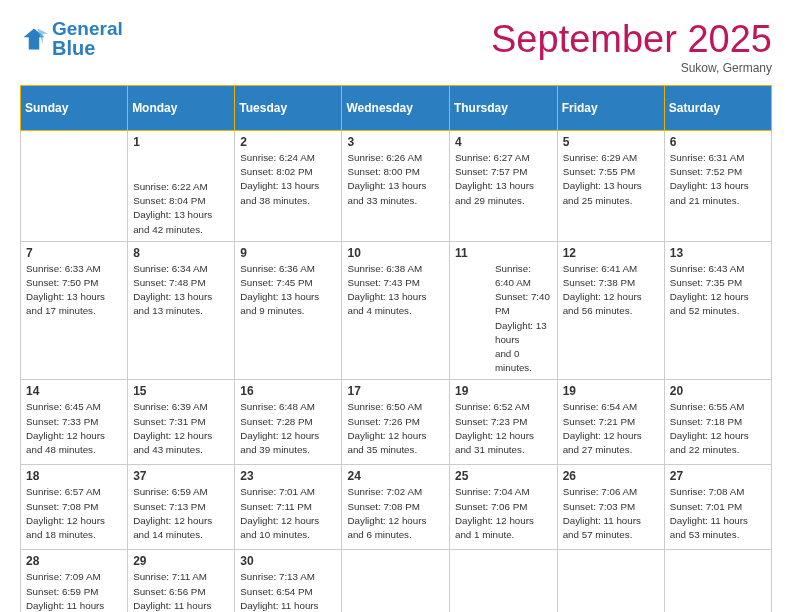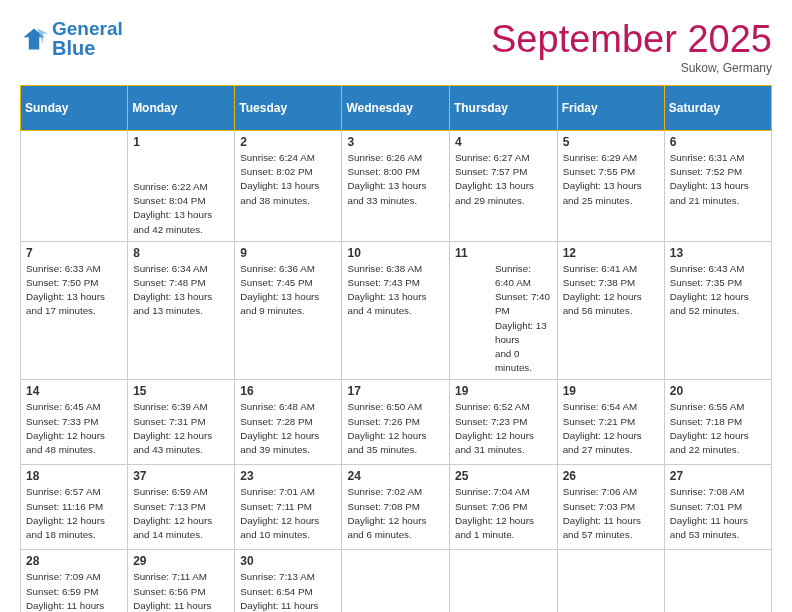--- a/index.html
+++ b/index.html
@@ -259,21 +259,21 @@
             <div class="cell-info" style="white-space: pre-line;">Sunrise: 6:55 AM
 Sunset: 7:18 PM
 Daylight: 12 hours
 and 22 minutes.</div>
           </td>
         </tr>
         <tr>
           <td>
             <div class="cell-day">18</div>
             <div class="cell-info" style="white-space: pre-line;">Sunrise: 6:57 AM
-Sunset: 11:16 PM
+Sunset: 7:08 PM
 Daylight: 12 hours
 and 18 minutes.</div>
           </td>
           <td>
             <div class="cell-day">37</div>
             <div class="cell-info" style="white-space: pre-line;">Sunrise: 6:59 AM
 Sunset: 7:13 PM
 Daylight: 12 hours
 and 14 minutes.</div>
           </td>

